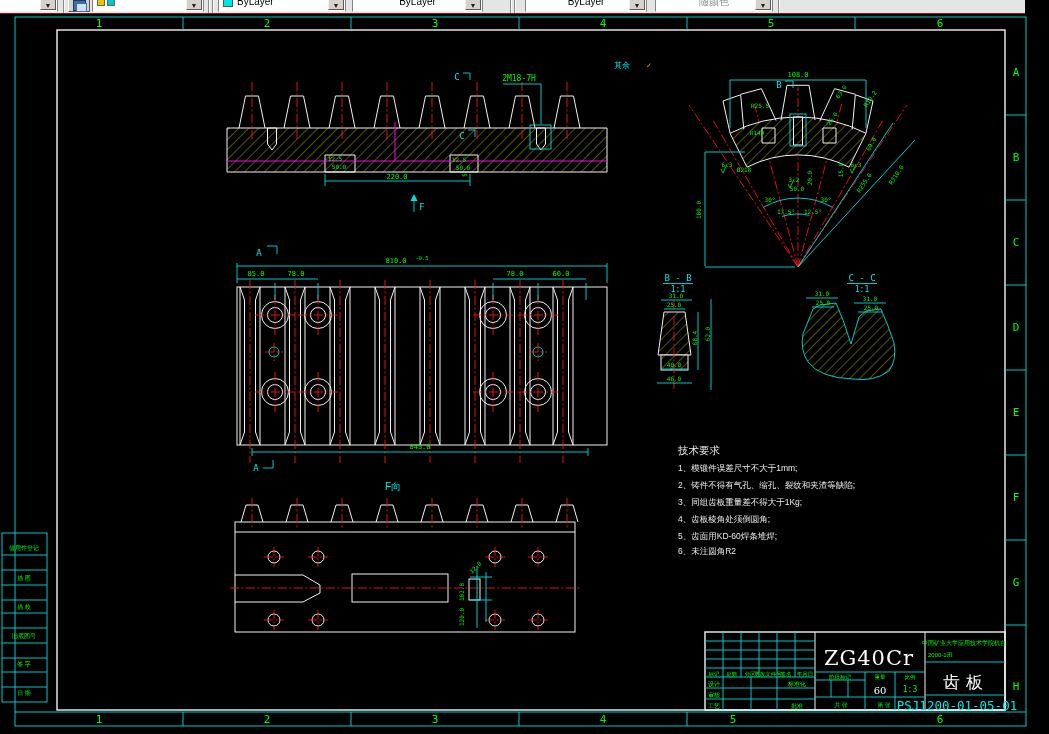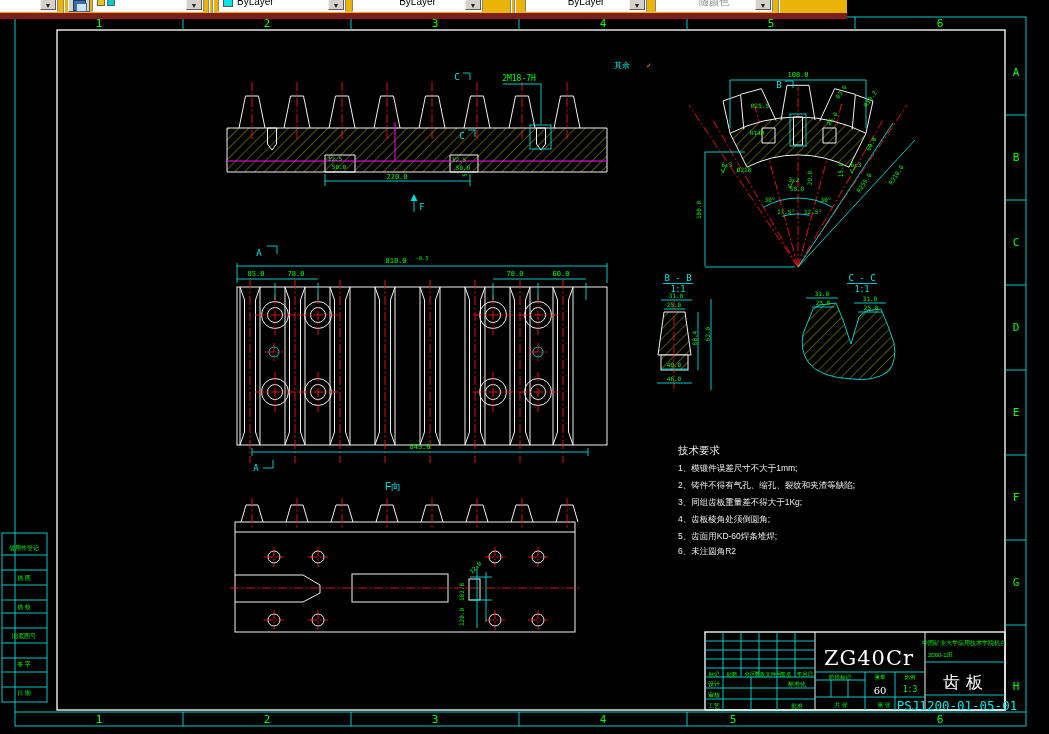--- a/index.html
+++ b/index.html
@@ -1,18 +1,18 @@
 <!DOCTYPE html>
 <html><head>
 <meta charset="utf-8">
 <style>
   html,body{margin:0;padding:0;background:#000;}
   body{width:1049px;height:734px;position:relative;overflow:hidden;font-family:"Liberation Sans",sans-serif;}
   
-  .toolbar{position:absolute;top:0;left:0;width:847px;height:13px;background:#eab308;border-bottom:6px solid #7f1d1d;overflow:hidden;z-index:5;}
+  .toolbar{position:absolute;top:0;left:0;width:1025px;height:13px;background:#e5e5e5;border-bottom:1px solid #7f1d1d;overflow:hidden;z-index:5;}
   .combo{position:absolute;top:-9px;height:21px;background:#fff;border:1px solid #848484;border-bottom-color:#efefef;font-size:10px;color:#000;display:flex;align-items:center;padding-left:4px;box-sizing:border-box;}
   .combo .arrow{position:absolute;right:1px;top:1px;bottom:1px;width:14px;background:#d6d2cb;border:1px solid #f4f2ee;border-right-color:#5a5a5a;border-bottom-color:#5a5a5a;display:flex;align-items:flex-end;justify-content:center;font-size:7px;color:#222;}
   .combo.center{justify-content:center;padding-left:0;}
   .combo.gray{color:#8d8d8d;}
   .swatch{width:8px;height:8px;background:#00e5e5;border:1px solid #555;margin-right:4px;flex:none;}
   .minisq{width:6px;height:6px;border:1px solid #666;margin-right:2px;flex:none;}
   .tbtn{position:absolute;top:-9px;height:21px;width:22px;background:#d6d2cb;border:1px solid;border-color:#fff #555 #555 #fff;box-sizing:border-box;}
   .tbtn .ic{position:absolute;left:4px;top:8px;width:11px;height:9px;background:#3a6ea5;border:1px solid #1d3c61;}
   .tbtn .ic2{position:absolute;left:7px;top:11px;width:9px;height:7px;background:#cfe2f5;border:1px solid #3a6ea5;}
   .sep{position:absolute;top:0;height:13px;width:0;border-left:1px solid #8a8a8a;border-right:1px solid #fafafa;}

